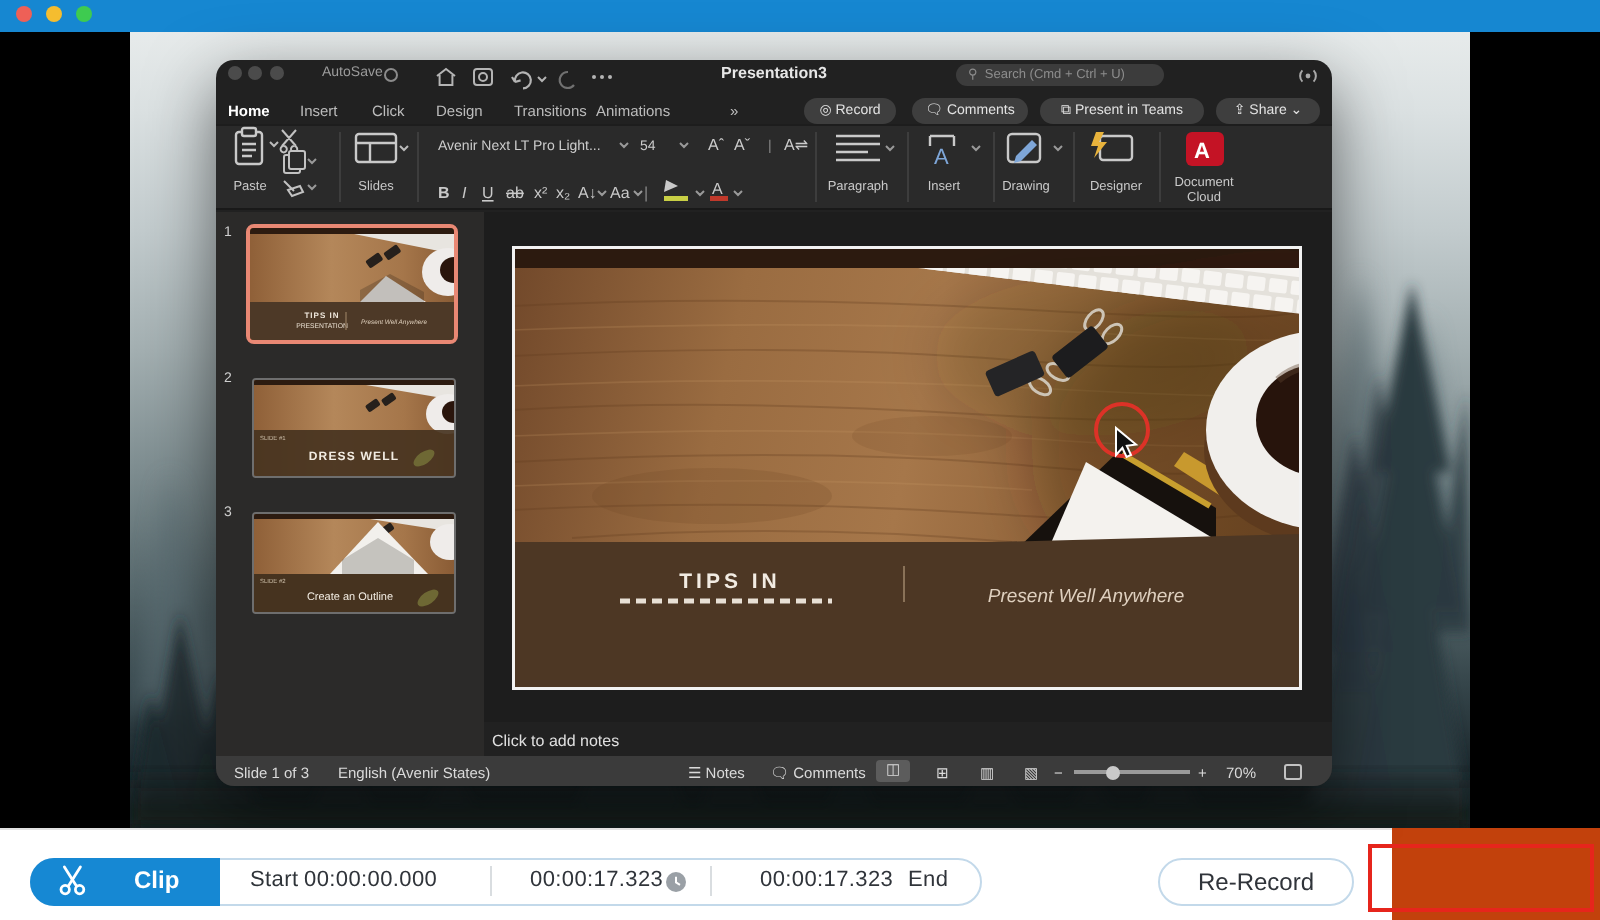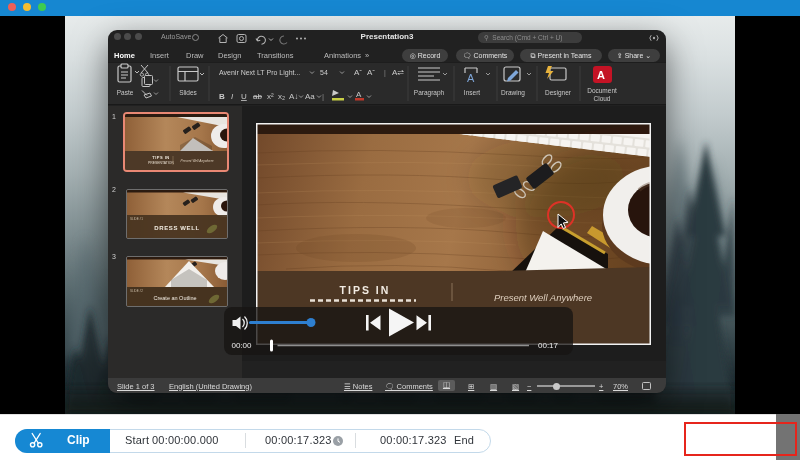--- a/index.html
+++ b/index.html
@@ -1,25 +1,25 @@
 <!DOCTYPE html>
 <html><head>
 <meta charset="utf-8">
 <style>
   html,body{margin:0;padding:0;}
   *{box-sizing:border-box;font-family:"Liberation Sans",sans-serif;}
-  #stage{position:relative;width:800px;height:460px;overflow:hidden;background:#737373;}
+  #stage{position:relative;width:800px;height:460px;overflow:hidden;background:#c2410c;}
   .abs{position:absolute;}
   
   #bluebar{left:0;top:0;width:800px;height:16px;background:#1687d1;}
   .dot{position:absolute;top:2.5px;width:8px;height:8px;border-radius:50%;}
   
   #desktop{left:0;top:16px;width:800px;height:398px;background:#000;}
   
-  #botbar{left:0;top:414px;width:776px;height:46px;background:#fff;border-top:1px solid #e2e2e2;}
+  #botbar{left:0;top:414px;width:696px;height:46px;background:#fff;border-top:1px solid #e2e2e2;}
   #clippill{position:absolute;left:15px;top:14px;width:476px;height:24px;border:1px solid #c3d9ea;border-radius:12px;background:#fff;}
   #clipblue{position:absolute;left:-1px;top:-1px;width:95px;height:24px;border-radius:12px 0 0 12px;background:#1688d3;}
   .bt{position:absolute;top:4px;font-size:11px;color:#30343a;letter-spacing:.2px;white-space:nowrap;}
   .vsep{position:absolute;top:3px;width:1px;height:15px;background:#d9dde0;}
   #rerec{position:absolute;left:579px;top:14px;width:98px;height:24px;border:1px solid #c3d9ea;border-radius:12px;background:#fff;font-size:12px;color:#30343a;text-align:center;line-height:22px;}
   #redbox{position:absolute;left:684px;top:7px;width:113px;height:34px;border:2px solid #e6251c;}
   #savebtn{position:absolute;left:690px;top:13px;width:95px;height:24px;border-radius:12px;background:#1b87d3;font-size:13px;font-weight:bold;color:#fff;text-align:center;line-height:24px;}
   
   #win{left:108px;top:30px;width:558px;height:363px;background:#212121;border-radius:9px;box-shadow:0 12px 34px rgba(0,0,0,.55);}
   .tdot{position:absolute;top:3px;width:7px;height:7px;border-radius:50%;background:#4b4b4b;}
@@ -31,21 +31,21 @@
   
   #ribbon{left:0;top:32px;width:558px;height:43px;background:#2a2a2a;border-top:1px solid #1d1d1d;border-bottom:1px solid #191919;}
   
   #content{left:0;top:76px;width:558px;height:255px;background:#1d1d1d;}
   #panel{left:0;top:76px;width:134px;height:272px;background:#2b2a29;}
   .thnum{position:absolute;font-size:7px;color:#cfcfcf;}
   .thumb{position:absolute;border-radius:2px;overflow:hidden;}
   
   #notes{left:134px;top:331px;width:424px;height:17px;background:#212121;}
   #statusbar{left:0;top:348px;width:558px;height:15px;background:#3b3b3b;border-radius:0 0 9px 9px;}
-  .st{position:absolute;top:3.5px;font-size:7.5px;color:#dadada;white-space:nowrap;text-decoration:underline;}
+  .st{position:absolute;top:3.5px;font-size:7.5px;color:#dadada;white-space:nowrap;}
   
   #player{left:116px;top:277px;width:349px;height:48px;background:rgba(22,20,18,.76);border-radius:8px;}
 </style>
 </head>
 <body>
 <div id="stage">
   <div class="abs" id="desktop">
     <svg width="670" height="398" style="position:absolute;left:65px;top:0;" viewBox="0 0 670 398">
       <defs>
         <linearGradient id="fog" x1="0" y1="0" x2="0" y2="1">
@@ -135,24 +135,24 @@
     <div class="abs" id="search">⚲&nbsp; Search (Cmd + Ctrl + U)</div>
     <svg class="abs" style="left:540px;top:2px;" width="12" height="12" viewBox="0 0 12 12">
       <g stroke="#a9a9a9" fill="none" stroke-width="1">
         <circle cx="6" cy="6" r="1.2" fill="#a9a9a9" stroke="none"></circle>
         <path d="M3.2 8.8 a4 4 0 0 1 0-5.6 M8.8 3.2 a4 4 0 0 1 0 5.6"></path>
       </g>
     </svg>
 
     <span class="tab" style="left:6px;color:#fff;font-weight:bold;border-bottom:2px solid #e8e8e8;padding-bottom:2px;">Home</span>
     <span class="tab" style="left:42px;">Insert</span>
-    <span class="tab" style="left:78px;">Draw</span>
+    <span class="tab" style="left:78px;">Click</span>
     <span class="tab" style="left:110px;">Design</span>
     <span class="tab" style="left:149px;text-align:right;">Transitions</span>
-    <span class="tab" style="left:216px;">Animations</span>
+    <span class="tab" style="left:190px;">Animations</span>
     <span class="tab" style="left:257px;">»</span>
     <div class="pill" style="left:294px;width:46px;"><span style="font-size:7px;">◎</span> Record</div>
     <div class="pill" style="left:348px;width:58px;">🗨 Comments</div>
     <div class="pill" style="left:412px;width:82px;">⧉ Present in Teams</div>
     <div class="pill" style="left:500px;width:52px;">⇪ Share ⌄</div>
 
     <div class="abs" id="ribbon"></div>
     <svg class="abs" style="left:0;top:32px;" width="558" height="43" viewBox="0 0 558 43">
 
       <g stroke="#c9c9c9" fill="none" stroke-width="1.2">
@@ -450,42 +450,26 @@
           <rect x="0" y="160" width="395" height="62" fill="#4d3724"></rect>
           <text x="109" y="171" font-size="10.5" font-weight="bold" letter-spacing="2" fill="#f2ebe2" text-anchor="middle" font-family="Liberation Sans">TIPS IN</text>
           <line x1="54" y1="177.5" x2="160" y2="177.5" stroke="#e8e0d5" stroke-width="2.5" stroke-dasharray="5 3"></line>
           <line x1="196" y1="160" x2="196" y2="178" stroke="#8a7258" stroke-width="1"></line>
           <text x="287" y="178" font-size="9.5" font-style="italic" fill="#decfbe" text-anchor="middle" font-family="Liberation Serif">Present Well Anywhere</text>
         </g>
         <rect x=".75" y=".75" width="393.5" height="220.5" fill="none" stroke="#f2f2f2" stroke-width="1.5"></rect>
       </svg>
     </div>
 
-    <div class="abs" id="player">
-      <svg width="349" height="48" viewBox="0 0 349 48" style="display:block">
-        <g fill="#f0f0f0">
-          <path d="M8.5 13 h3.5 l4.5 -3.5 v13 l-4.5 -3.5 h-3.5 z"></path>
-          <path d="M18.5 12 a5.5 5.5 0 0 1 0 8 M20.5 9.5 a9 9 0 0 1 0 13" stroke="#f0f0f0" stroke-width="1.3" fill="none"></path>
-        </g>
-        <line x1="26.5" y1="15.5" x2="87" y2="15.5" stroke="#2e7fd0" stroke-width="3" stroke-linecap="round"></line>
-        <circle cx="87" cy="15.5" r="4.5" fill="#2e7fd0"></circle>
-        <g fill="#f5f5f5">
-          <path d="M142 8 v15.5 h2.6 v-15.5 z M156.5 8.2 l-10.5 7.55 10.5 7.55 z"></path>
-          <path d="M165 1.5 l25 14 -25 14 z"></path>
-          <path d="M207 8 v15.5 h-2.6 v-15.5 z M192.5 8.2 l10.5 7.55 -10.5 7.55 z"></path>
-        </g>
-        <text x="7.5" y="41" font-size="8" fill="#ececec" font-family="Liberation Sans">00:00</text>
-        <rect x="46" y="32.5" width="3" height="12" rx="1.5" fill="#fff"></rect>
-        <line x1="53.5" y1="38.5" x2="305" y2="38.5" stroke="#8f8f8f" stroke-width="1.5"></line>
-        <text x="314" y="41" font-size="8" fill="#ececec" font-family="Liberation Sans">00:17</text>
-      </svg>
-    </div>
+    <div class="abs" id="notes">
+        <span style="position:absolute;left:4px;top:5px;font-size:8px;color:#e0e0e0;">Click to add notes</span>
+      </div>
     <div class="abs" id="statusbar">
       <span class="st" style="left:9px;">Slide 1 of 3</span>
-      <span class="st" style="left:61px;">English (United Drawing)</span>
+      <span class="st" style="left:61px;">English (Avenir States)</span>
       <span class="st" style="left:236px;">☰ Notes</span>
       <span class="st" style="left:277px;">🗨 Comments</span>
       <span class="st" style="left:330px;top:2px;width:17px;height:11px;background:#5c5c5c;border-radius:2px;text-align:center;">◫</span>
       <span class="st" style="left:360px;">⊞</span>
       <span class="st" style="left:382px;">▥</span>
       <span class="st" style="left:404px;">▧</span>
       <span class="st" style="left:419px;">−</span>
       <span class="st" style="left:429px;top:7px;width:58px;height:1.5px;background:#9a9a9a;"></span>
       <span class="st" style="left:445px;top:4.5px;width:7px;height:7px;background:#c9c9c9;border-radius:50%;"></span>
       <span class="st" style="left:491px;">+</span>
@@ -512,15 +496,16 @@
       <span class="vsep" style="left:229px;"></span>
       <span class="bt" style="left:249px;">00:00:17.323</span>
       <span style="position:absolute;left:317px;top:6px;width:10px;height:10px;border-radius:50%;background:#9aa0a6;"></span>
       <svg width="10" height="10" viewBox="0 0 10 10" style="position:absolute;left:317px;top:6px;">
           <path d="M5 2.4 V5.2 L7 6.4" stroke="#fff" stroke-width="1" fill="none"></path>
         </svg>
       <span class="vsep" style="left:339px;"></span>
       <span class="bt" style="left:364px;">00:00:17.323</span>
       <span class="bt" style="left:438px;">End</span>
     </div>
+    <div id="rerec">Re-Record</div>
     <div id="redbox"></div>
   </div>
 </div>
 
 </body></html>

